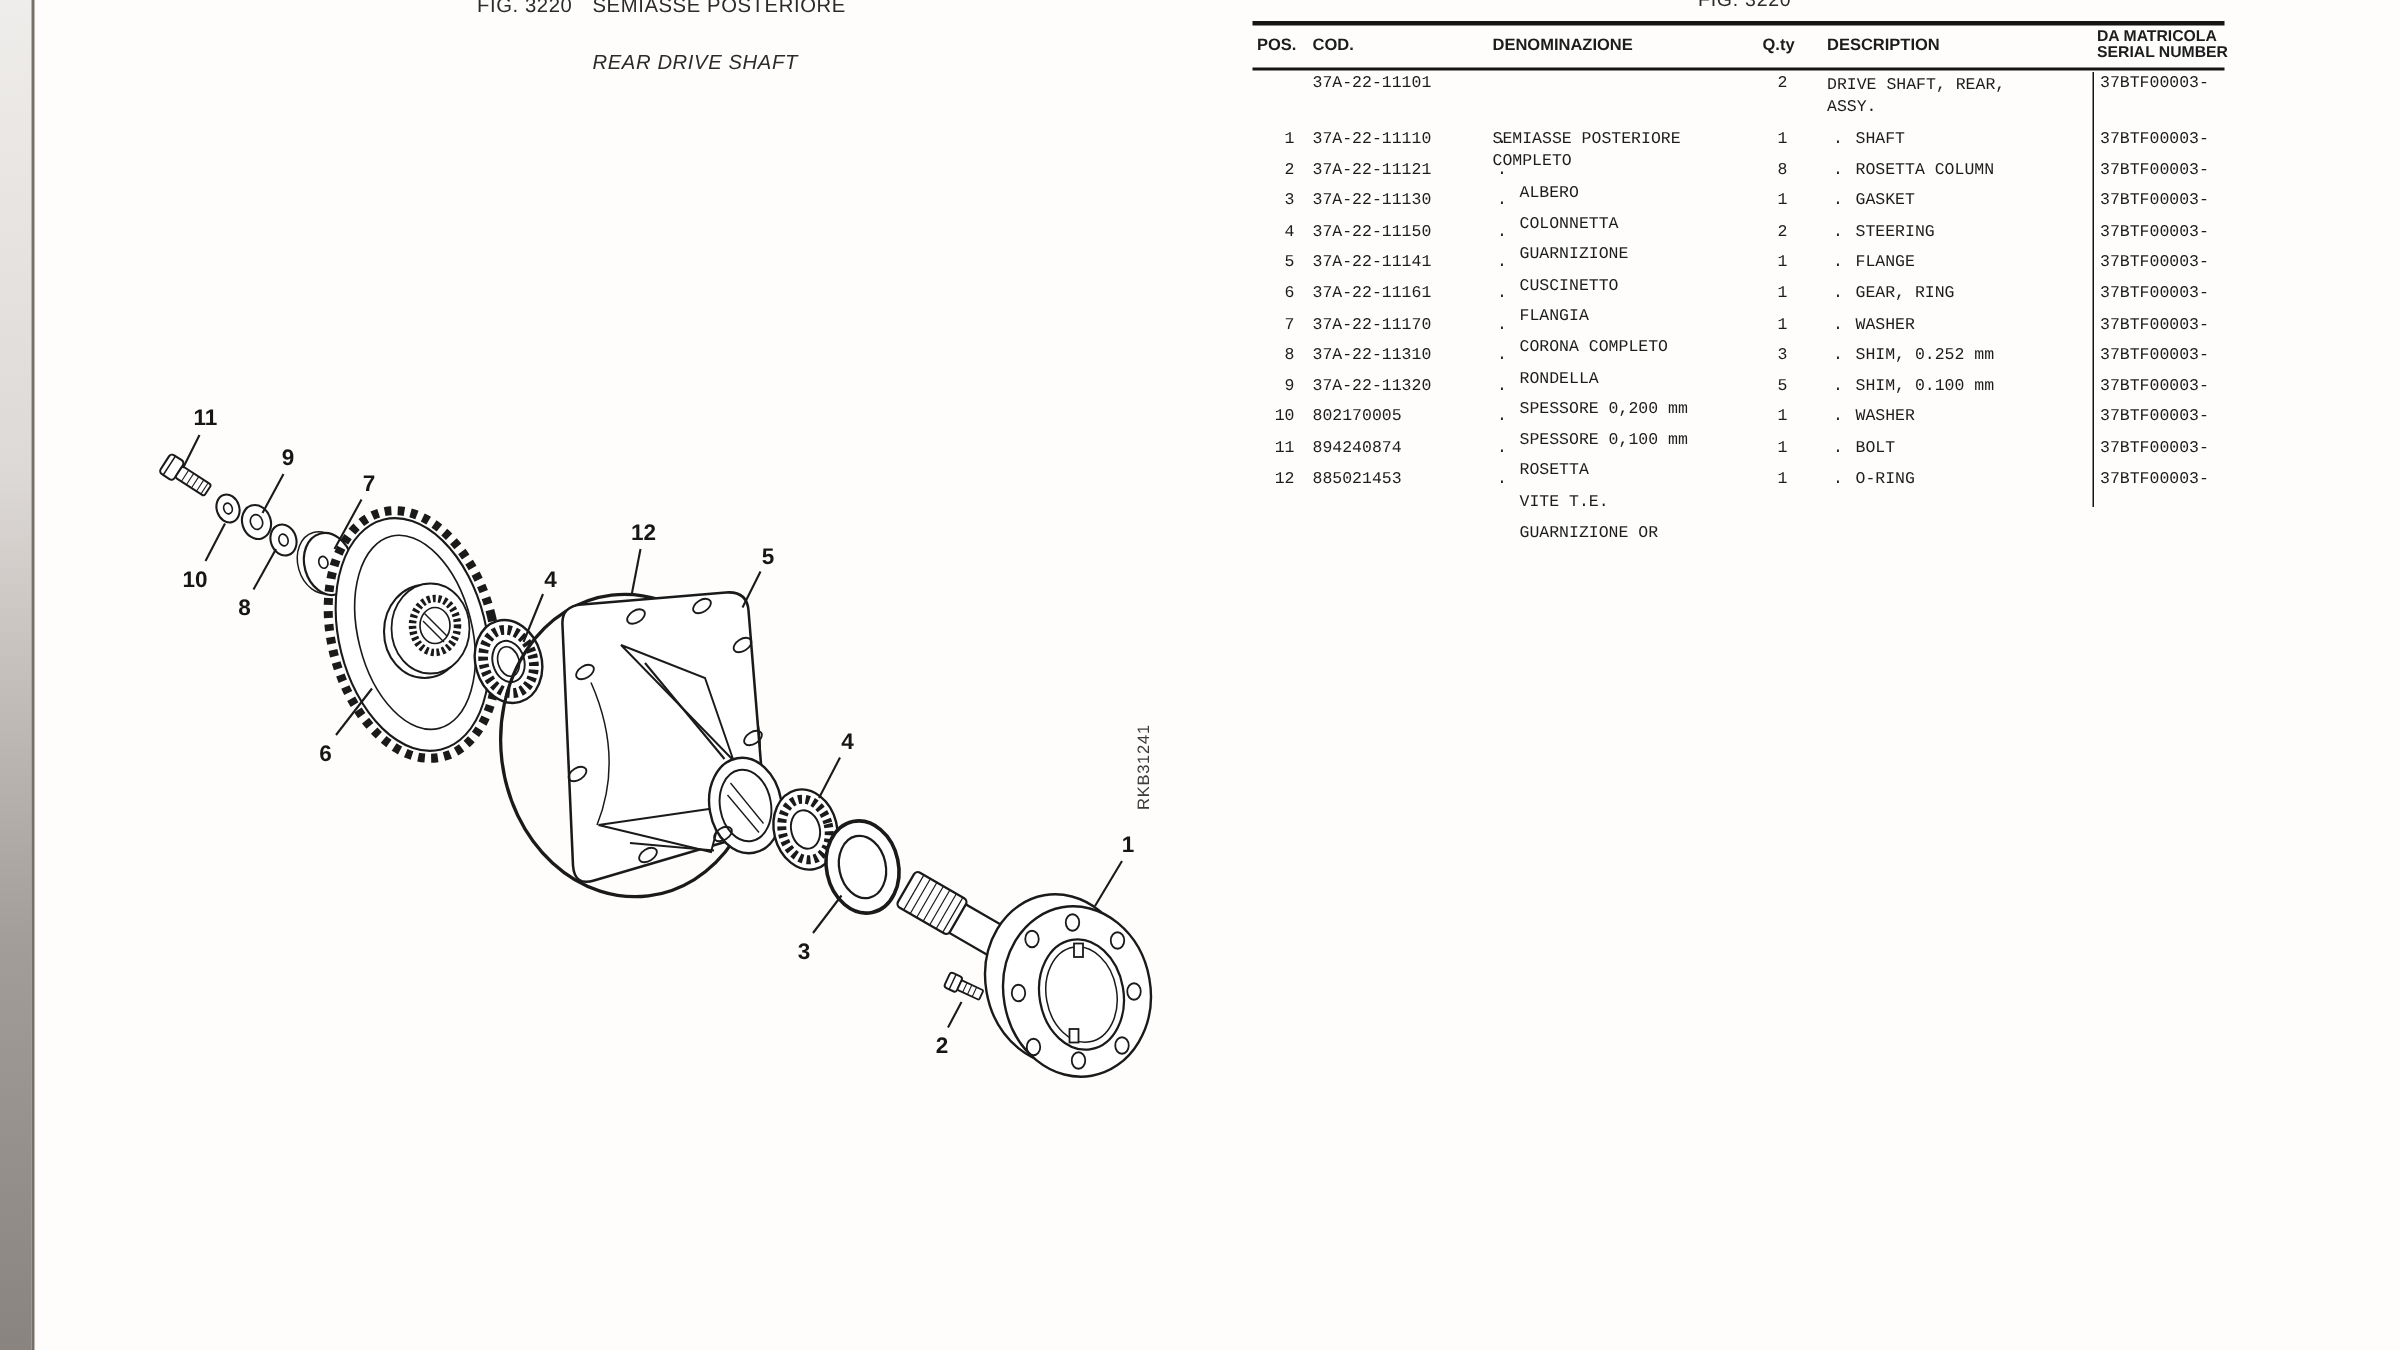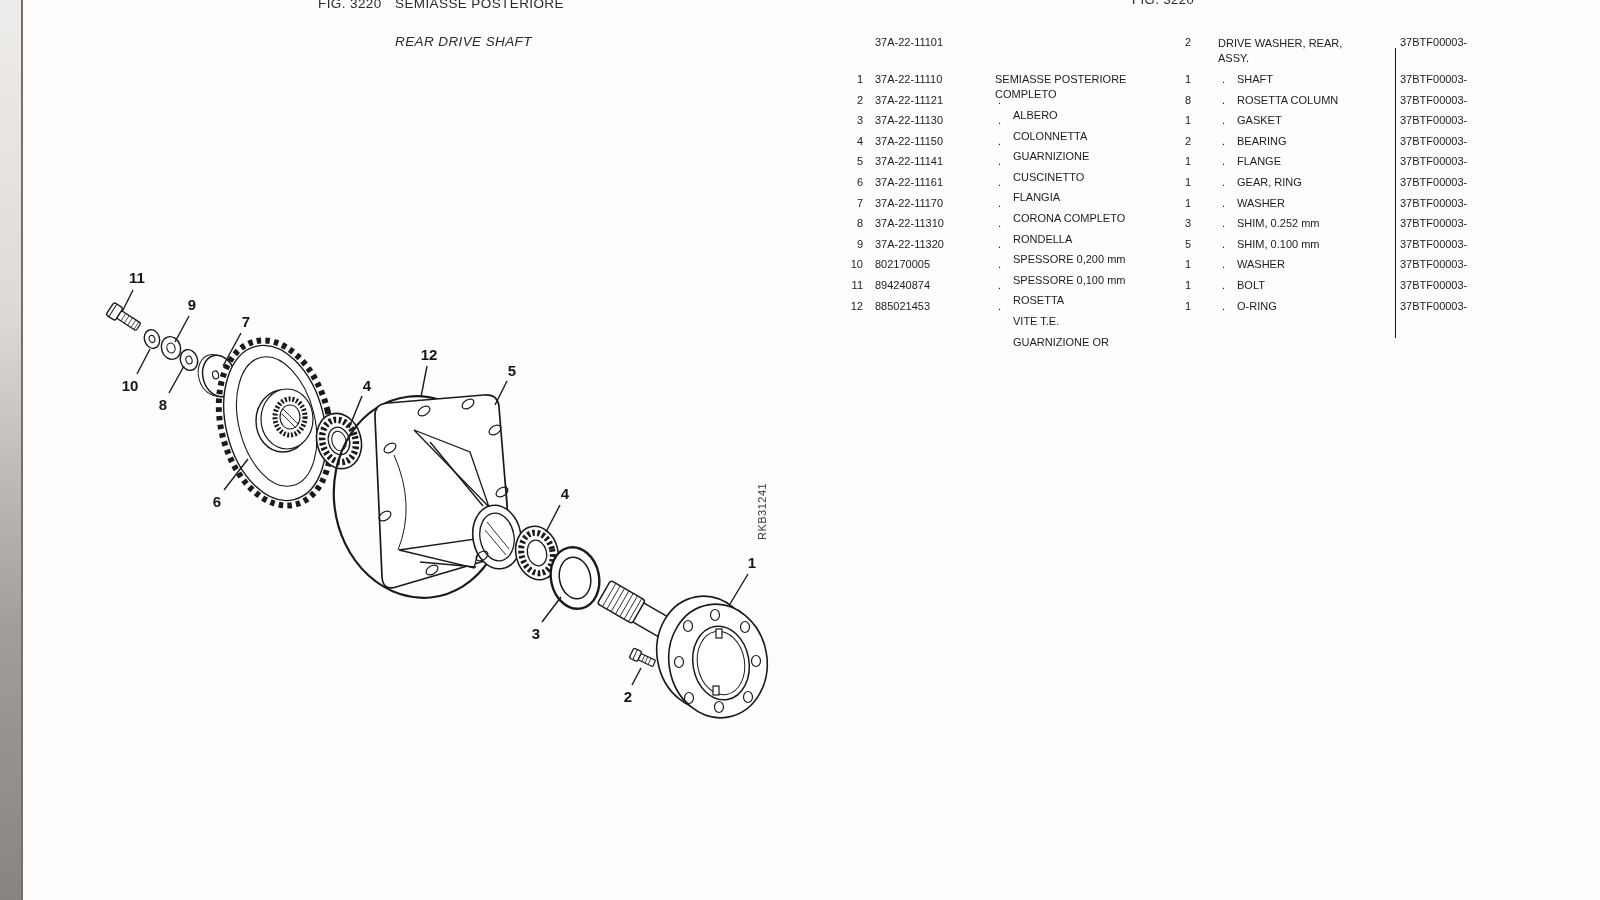--- a/index.html
+++ b/index.html
@@ -21,21 +21,21 @@
   
   .ptable{position:absolute;left:835px;top:14px;width:648px;font-size:11px;}
   .ptable .thead{
     position:relative;height:28px;
     border-top:3px solid #151515;border-bottom:2.5px solid #151515;
     font-weight:bold;
   }
   .th{position:absolute;top:7px;white-space:nowrap;}
   .h-pos{left:3px}.h-cod{left:40px}.h-den{left:160px}.h-qty{left:340px}.h-desc{left:383px}
   .h-ser{left:563px;top:2px;font-size:10.5px;line-height:11px;}
-  .tbody{position:relative;padding-top:19px;}
+  .tbody{position:relative;padding-top:0;font-family:Liberation Mono, monospace;}
   .serial-rule{position:absolute;left:560px;top:33.5px;height:290px;width:0;border-left:1.5px solid #151515;}
   .tr{position:relative;height:20.6px;}
   .tr.assy{height:37px;}
   .td{position:absolute;top:3px;white-space:nowrap;line-height:13px;}
   .c-pos{left:2px;width:26px;text-align:right;}
   .c-cod{left:40px;}
   .c-dot1{left:163px;}
   .c-den{left:178px;margin-top:36px;}
   .c-qty{left:350px;}
   .c-dot2{left:387px;}
@@ -216,29 +216,40 @@
     <text class="callout" x="512" y="376">5</text>
     <text class="callout" x="565" y="499">4</text>
     <text class="callout" x="536" y="639">3</text>
     <text class="callout" x="628" y="702">2</text>
     <text class="callout" x="752" y="568">1</text>
     <text class="refcode" transform="translate(766 540) rotate(-90)" text-anchor="start">RKB31241</text>
   </g>
 </svg>
 
 <div class="ptable">
+  <div class="thead">
+    <span class="th h-pos">POS.</span>
+    <span class="th h-cod">COD.</span>
+    <span class="th h-den">DENOMINAZIONE</span>
+    <span class="th h-qty">Q.ty</span>
+    <span class="th h-desc">DESCRIPTION</span>
+    <span class="th h-ser">
+      <span>DA MATRICOLA</span><br>
+      <span>SERIAL NUMBER</span>
+    </span>
+  </div>
   <div class="tbody">
   <div class="tr assy">
     <span class="td c-pos"></span>
     <span class="td c-cod">37A-22-11101</span>
     <span class="td c-dot1"></span>
     <span class="td c-den">SEMIASSE POSTERIORE COMPLETO</span>
     <span class="td c-qty">2</span>
     <span class="td c-dot2"></span>
-    <span class="td c-desc">DRIVE WASHER, REAR, ASSY.</span>
+    <span class="td c-desc">DRIVE SHAFT, REAR, ASSY.</span>
     <span class="td c-ser">37BTF00003-</span>
   </div>
 
   <div class="tr">
     <span class="td c-pos">1</span>
     <span class="td c-cod">37A-22-11110</span>
     <span class="td c-dot1">.</span>
     <span class="td c-den">ALBERO</span>
     <span class="td c-qty">1</span>
     <span class="td c-dot2">.</span>
@@ -268,21 +279,21 @@
     <span class="td c-ser">37BTF00003-</span>
   </div>
 
   <div class="tr">
     <span class="td c-pos">4</span>
     <span class="td c-cod">37A-22-11150</span>
     <span class="td c-dot1">.</span>
     <span class="td c-den">CUSCINETTO</span>
     <span class="td c-qty">2</span>
     <span class="td c-dot2">.</span>
-    <span class="td c-desc">BEARING</span>
+    <span class="td c-desc">STEERING</span>
     <span class="td c-ser">37BTF00003-</span>
   </div>
 
   <div class="tr">
     <span class="td c-pos">5</span>
     <span class="td c-cod">37A-22-11141</span>
     <span class="td c-dot1">.</span>
     <span class="td c-den">FLANGIA</span>
     <span class="td c-qty">1</span>
     <span class="td c-dot2">.</span>

